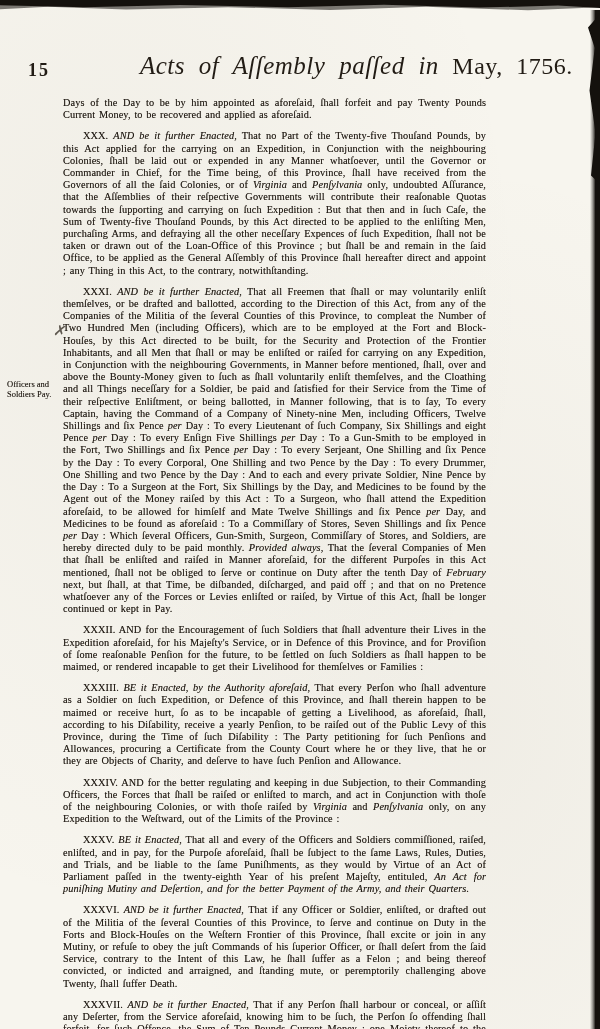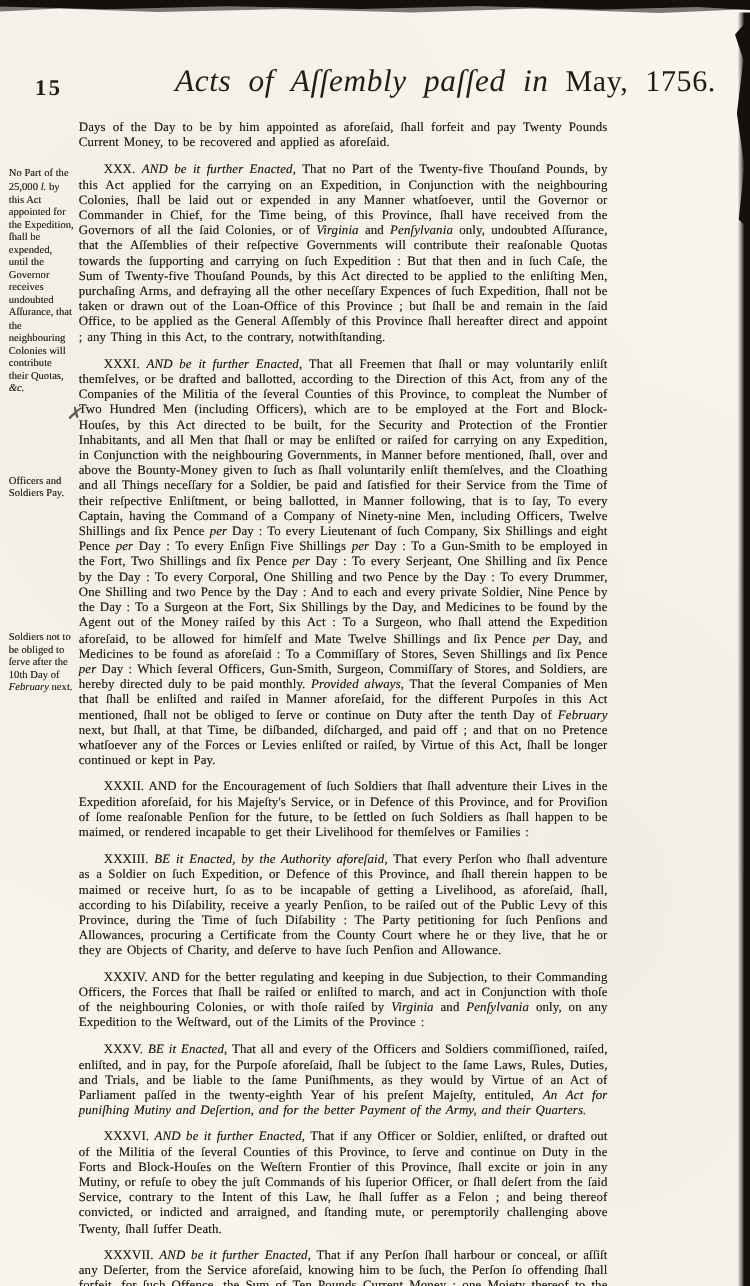--- a/index.html
+++ b/index.html
@@ -58,27 +58,25 @@
 
 <span class="pen-mark">✗</span>
 
 <div class="main">
 
   <div class="row">
     <div class="para">Days of the Day to be by him appointed as aforeſaid, ſhall forfeit and pay Twenty Pounds Current Money, to be recovered and applied as aforeſaid.</div>
   </div>
 
   <div class="row">
-    <div class="note" style="top:3px">No Part of the 25,000 <i>l.</i> by this Act appointed for the Expedition, ſhall be expended, until the Governor receives undoubted Aſſurance, that the neighbouring Colonies will contribute their Quotas, <i>&amp;c.</i></div>
     <div class="para indent">XXX. <i>AND be it further Enacted</i>, That no Part of the Twenty-five Thouſand Pounds, by this Act applied for the carrying on an Expedition, in Conjunction with the neighbouring Colonies, ſhall be laid out or expended in any Manner whatſoever, until the Governor or Commander in Chief, for the Time being, of this Province, ſhall have received from the Governors of all the ſaid Colonies, or of <i>Virginia</i> and <i>Penſylvania</i> only, undoubted Aſſurance, that the Aſſemblies of their reſpective Governments will contribute their reaſonable Quotas towards the ſupporting and carrying on ſuch Expedition : But that then and in ſuch Caſe, the Sum of Twenty-five Thouſand Pounds, by this Act directed to be applied to the enliſting Men, purchaſing Arms, and defraying all the other neceſſary Expences of ſuch Expedition, ſhall not be taken or drawn out of the Loan-Office of this Province ; but ſhall be and remain in the ſaid Office, to be applied as the General Aſſembly of this Province ſhall hereafter direct and appoint ; any Thing in this Act, to the contrary, notwithſtanding.</div>
   </div>
 
   <div class="row">
     <div class="note" style="top:93px">Officers and Soldiers Pay.</div>
-    <div class="note" style="top:218px">Soldiers not to be obliged to ſerve after the 10th Day of <i>February</i> next.</div>
     <div class="para indent">XXXI. <i>AND be it further Enacted</i>, That all Freemen that ſhall or may voluntarily enliſt themſelves, or be drafted and ballotted, according to the Direction of this Act, from any of the Companies of the Militia of the ſeveral Counties of this Province, to compleat the Number of Two Hundred Men (including Officers), which are to be employed at the Fort and Block-Houſes, by this Act directed to be built, for the Security and Protection of the Frontier Inhabitants, and all Men that ſhall or may be enliſted or raiſed for carrying on any Expedition, in Conjunction with the neighbouring Governments, in Manner before mentioned, ſhall, over and above the Bounty-Money given to ſuch as ſhall voluntarily enliſt themſelves, and the Cloathing and all Things neceſſary for a Soldier, be paid and ſatisfied for their Service from the Time of their reſpective Enliſtment, or being ballotted, in Manner following, that is to ſay, To every Captain, having the Command of a Company of Ninety-nine Men, including Officers, Twelve Shillings and ſix Pence <i>per</i> Day : To every Lieutenant of ſuch Company, Six Shillings and eight Pence <i>per</i> Day : To every Enſign Five Shillings <i>per</i> Day : To a Gun-Smith to be employed in the Fort, Two Shillings and ſix Pence <i>per</i> Day : To every Serjeant, One Shilling and ſix Pence by the Day : To every Corporal, One Shilling and two Pence by the Day : To every Drummer, One Shilling and two Pence by the Day : And to each and every private Soldier, Nine Pence by the Day : To a Surgeon at the Fort, Six Shillings by the Day, and Medicines to be found by the Agent out of the Money raiſed by this Act : To a Surgeon, who ſhall attend the Expedition aforeſaid, to be allowed for himſelf and Mate Twelve Shillings and ſix Pence <i>per</i> Day, and Medicines to be found as aforeſaid : To a Commiſſary of Stores, Seven Shillings and ſix Pence <i>per</i> Day : Which ſeveral Officers, Gun-Smith, Surgeon, Commiſſary of Stores, and Soldiers, are hereby directed duly to be paid monthly. <i>Provided always</i>, That the ſeveral Companies of Men that ſhall be enliſted and raiſed in Manner aforeſaid, for the different Purpoſes in this Act mentioned, ſhall not be obliged to ſerve or continue on Duty after the tenth Day of <i>February</i> next, but ſhall, at that Time, be diſbanded, diſcharged, and paid off ; and that on no Pretence whatſoever any of the Forces or Levies enliſted or raiſed, by Virtue of this Act, ſhall be longer continued or kept in Pay.</div>
   </div>
 
   <div class="row">
     <div class="para indent">XXXII. AND for the Encouragement of ſuch Soldiers that ſhall adventure their Lives in the Expedition aforeſaid, for his Majeſty's Service, or in Defence of this Province, and for Proviſion of ſome reaſonable Penſion for the future, to be ſettled on ſuch Soldiers as ſhall happen to be maimed, or rendered incapable to get their Livelihood for themſelves or Families :</div>
   </div>
 
   <div class="row">
     <div class="para indent">XXXIII. <i>BE it Enacted, by the Authority aforeſaid</i>, That every Perſon who ſhall adventure as a Soldier on ſuch Expedition, or Defence of this Province, and ſhall therein happen to be maimed or receive hurt, ſo as to be incapable of getting a Livelihood, as aforeſaid, ſhall, according to his Diſability, receive a yearly Penſion, to be raiſed out of the Public Levy of this Province, during the Time of ſuch Diſability : The Party petitioning for ſuch Penſions and Allowances, procuring a Certificate from the County Court where he or they live, that he or they are Objects of Charity, and deſerve to have ſuch Penſion and Allowance.</div>
   </div>

